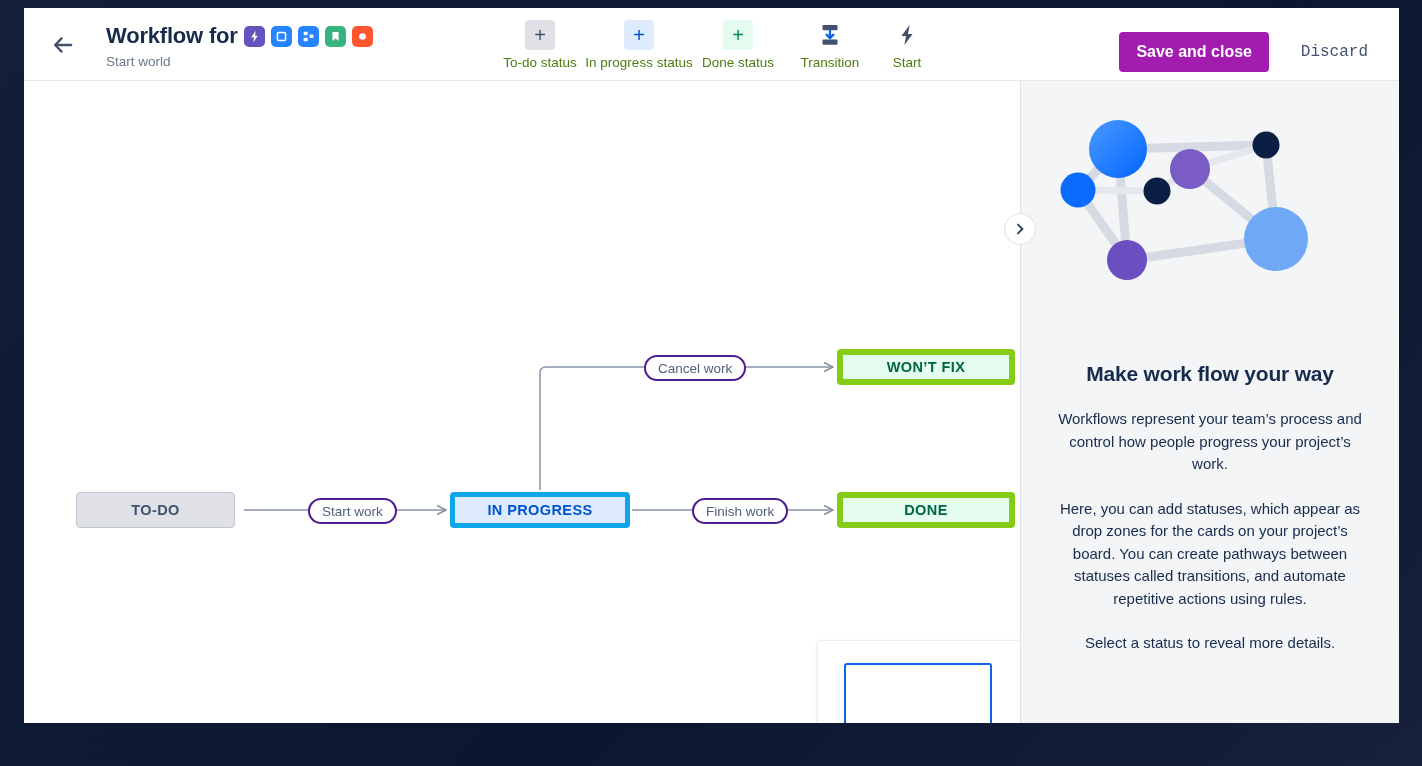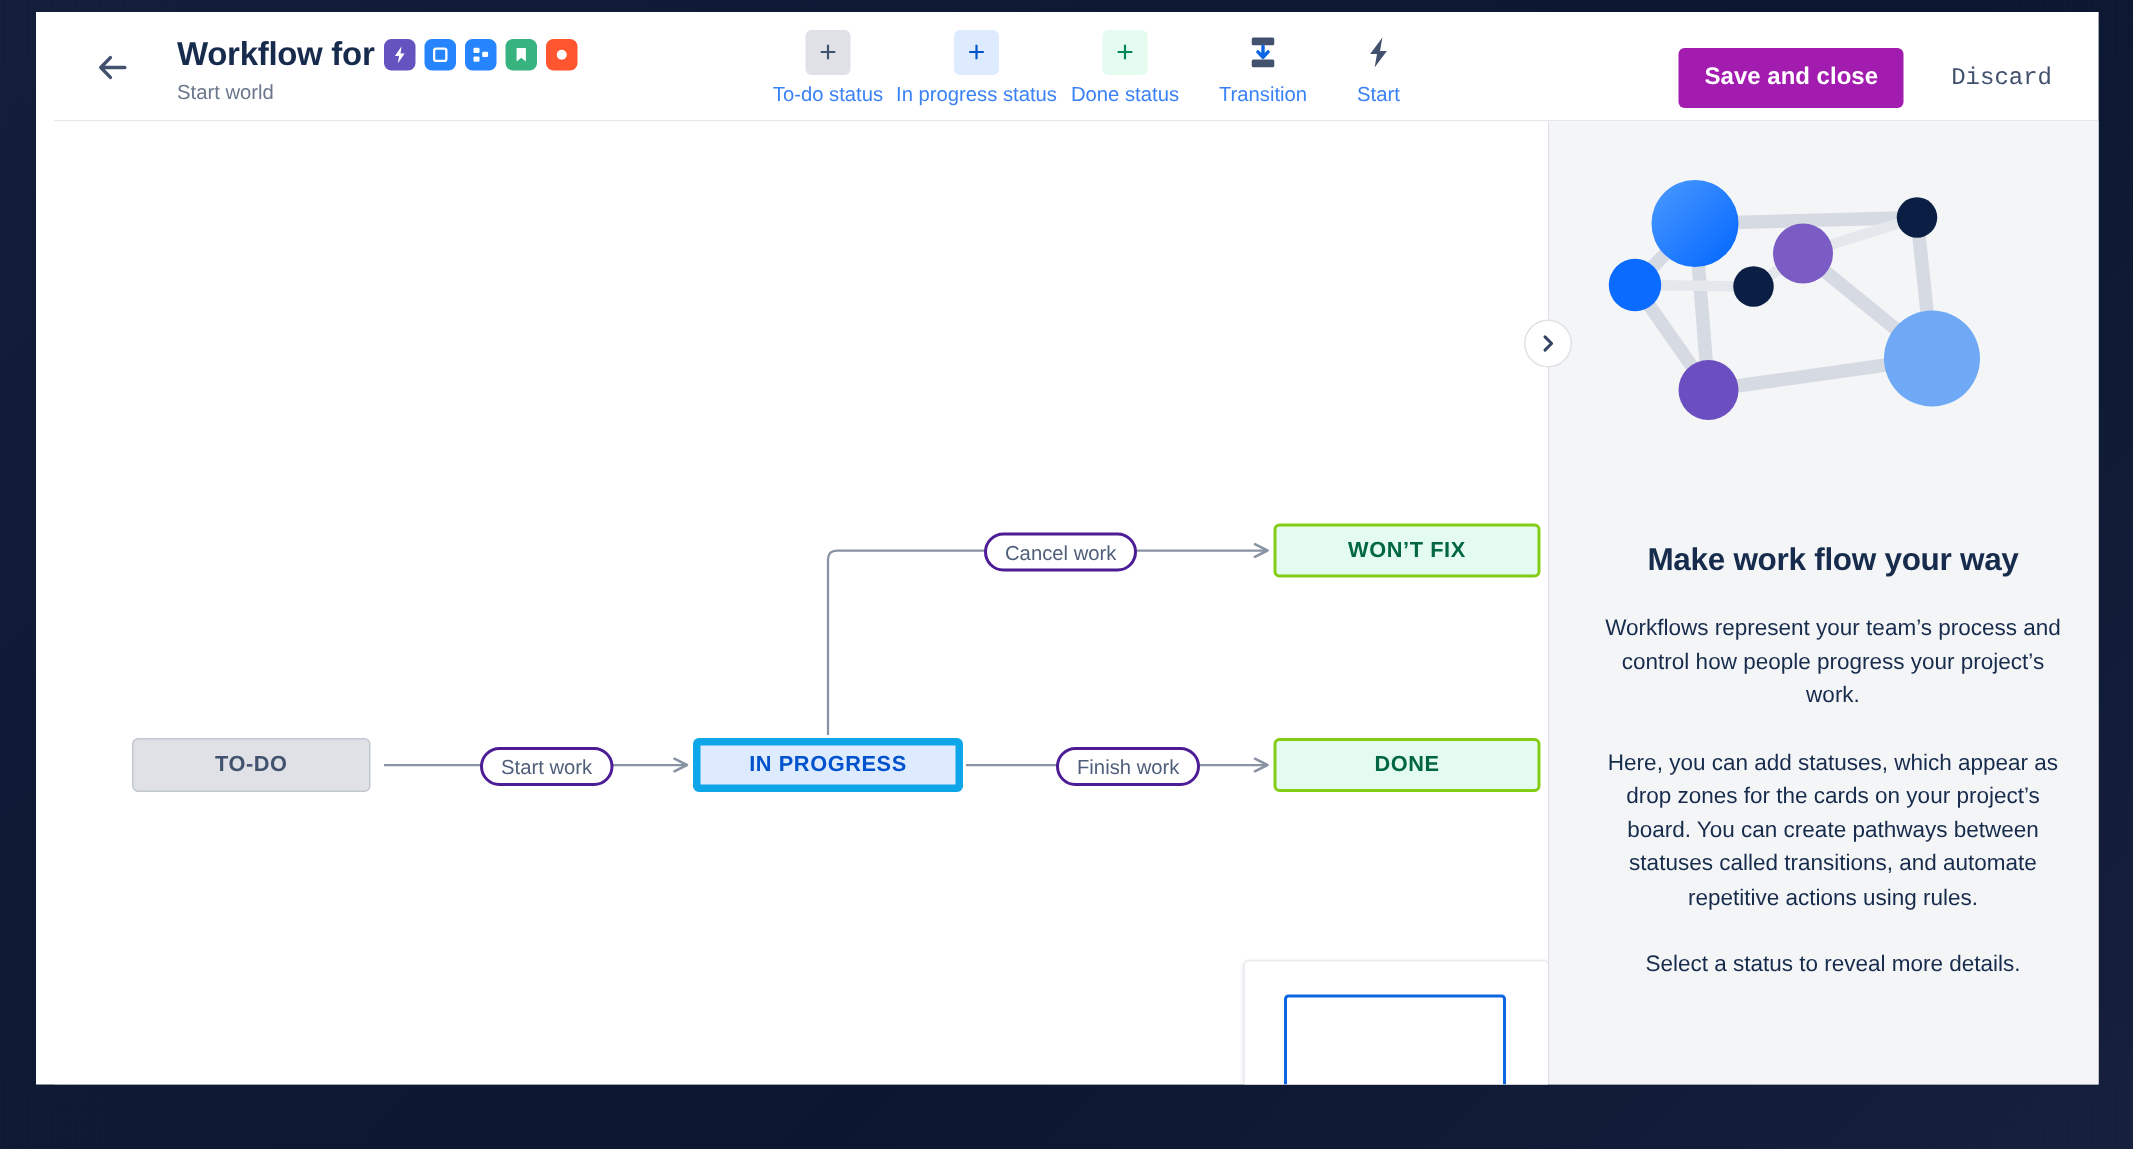--- a/index.html
+++ b/index.html
@@ -36,21 +36,20 @@
       radial-gradient(ellipse 96% 94% at 50% 50%, transparent 60%, #000 100%);
   }
 
   
   #app {
     position: absolute;
     left: 24px; top: 8px;
     width: 1375px; height: 715px;
     background: #ffffff;
     overflow: hidden;
-    padding-left: 12px;
   }
 
   
   #header {
     position: relative;
     height: 73px;
     border-bottom: 1px solid #e6e8ec;
     background: #fff;
   }
   .back-btn {
@@ -86,21 +85,21 @@
   }
   .tool-ico {
     width: 30px; height: 30px; border-radius: 4px;
     display: flex; align-items: center; justify-content: center;
     font-size: 20px; line-height: 1; font-weight: 400;
   }
   .tool-ico.todo { background: #DFE1E6; color: #42526E; }
   .tool-ico.prog { background: #DEEBFF; color: #0052CC; }
   .tool-ico.done { background: #E3FCEF; color: #00875A; }
   .tool-ico.plain { background: transparent; }
-  .tool-lbl { font-size: 13.5px; color: #3b82f6; white-space: nowrap; }
+  .tool-lbl { font-size: 13.5px; color: #4d7c0f; white-space: nowrap; }
   .tool.wide { width: 106px; }
   .tool.narrow { width: 62px; }
 
   
   .save-btn {
     position: absolute; right: 130px; top: 24px;
     height: 40px; padding: 0 17px;
     background: #a21caf; color: #fff;
     border: none; border-radius: 4px;
     font-size: 16px; font-weight: bold; cursor: pointer;
@@ -143,21 +142,21 @@
   .node {
     position: absolute;
     height: 36px;
     border-radius: 4px;
     display: flex; align-items: center; justify-content: center;
     font-size: 14.5px; font-weight: bold; letter-spacing: .4px;
     cursor: pointer;
   }
   .node.todo   { background: #DFE1E6; border: 1px solid #C1C7D0; color: #42526E; }
   .node.prog   { background: #DEEBFF; border: 5px solid #0ea5e9; color: #0052CC; }
-  .node.done   { background: #E3FCEF; border: 2px solid #84cc16; color: #006644; }
+  .node.done   { background: #E3FCEF; border: 6px solid #84cc16; color: #006644; }
 
   .tlabel {
     position: absolute;
     height: 26px; padding: 0 12px;
     background: #fff; border: 2px solid #4c1d95; border-radius: 13px;
     display: flex; align-items: center; justify-content: center;
     font-size: 13.5px; color: #505F79; white-space: nowrap;
     cursor: pointer; z-index: 3;
   }
 

